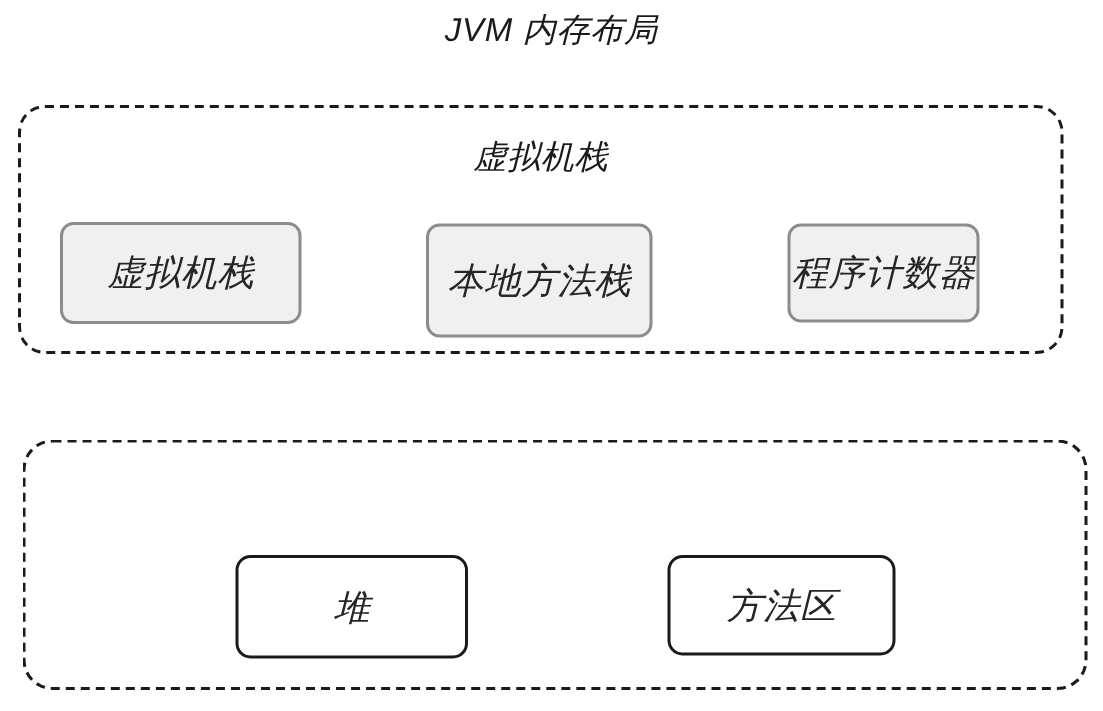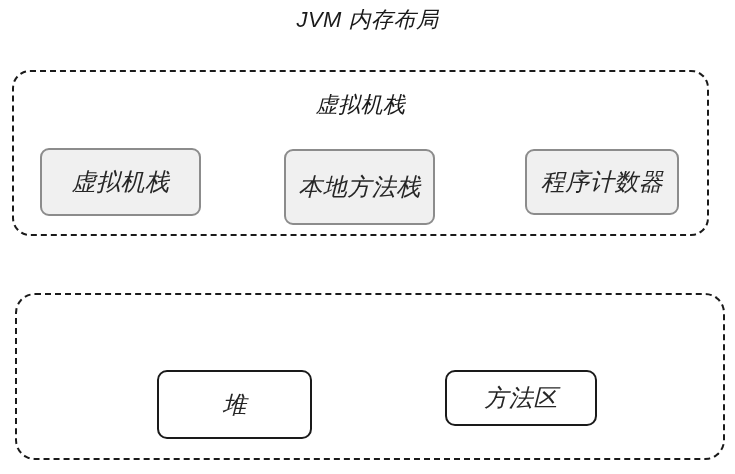--- a/index.html
+++ b/index.html
@@ -75,23 +75,23 @@
     border: 2px solid #8c8c8c;
     border-radius: 9px;
   }
   .node-white {
     background: #ffffff;
     border: 2px solid #1a1a1a;
     border-radius: 10px;
   }
   .node-vm-stack      { left: 26px;  top: 76px; width: 161px; height: 68px; }
   .node-native-stack  { left: 270px; top: 77px; width: 151px; height: 76px; }
-  .node-pc-register   { left: 511px; top: 77px; width: 154px; height: 66px; }
+  .node-pc-register   { left: 511px; top: 77px; width: 128px; height: 66px; }
   .node-heap          { left: 140px; top: 75px; width: 155px; height: 69px; }
-  .node-method-area   { left: 428px; top: 75px; width: 152px; height: 56px; }
+  .node-method-area   { left: 428px; top: 75px; width: 152px; height: 67px; }
 </style>
 </head>
 <body>
 
 <div class="canvas">
 
   <div class="diagram-title">JVM 内存布局</div>
 
   <div class="group group-exclusive">
     <div class="group-label">虚拟机栈</div>

